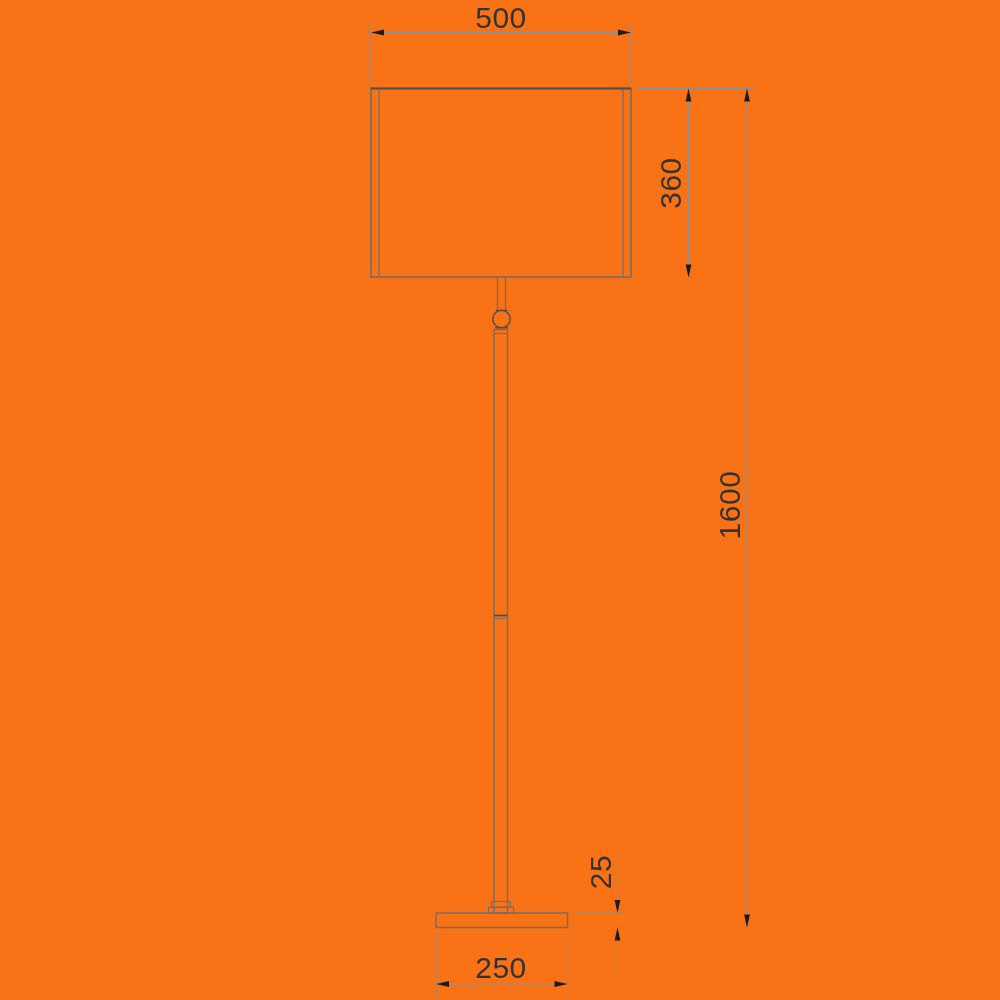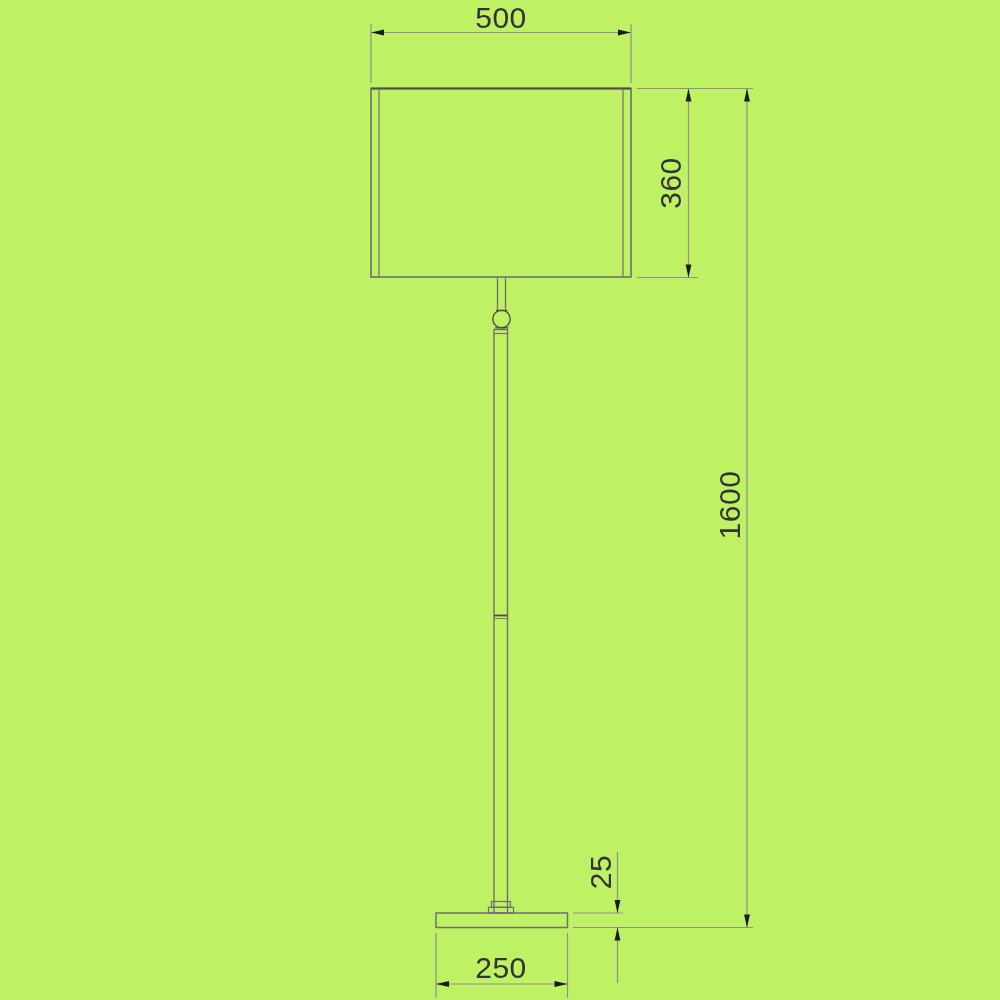--- a/index.html
+++ b/index.html
@@ -4,21 +4,21 @@
 <style>
   html, body {
     margin: 0;
     padding: 0;
     background: #ffffff;
   }
   #canvas {
     position: relative;
     width: 1000px;
     height: 1000px;
-    background: #bef264;
+    background: #f97316;
     overflow: hidden;
   }
   svg {
     display: block;
   }
   .dim-text {
     font-family: "Liberation Sans", "DejaVu Sans", sans-serif;
     font-size: 30px;
     font-weight: 400;
     fill: #333333;

